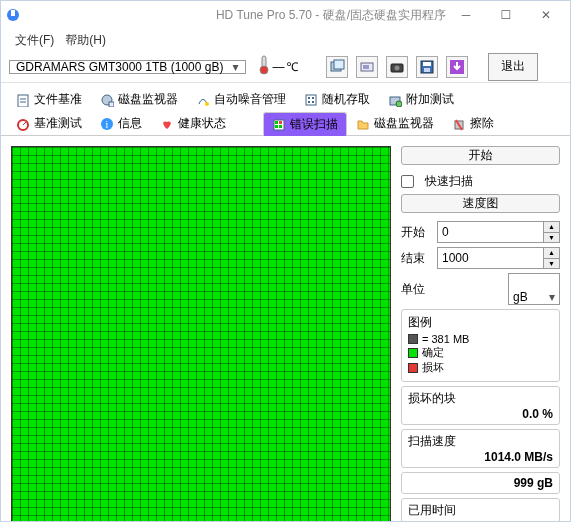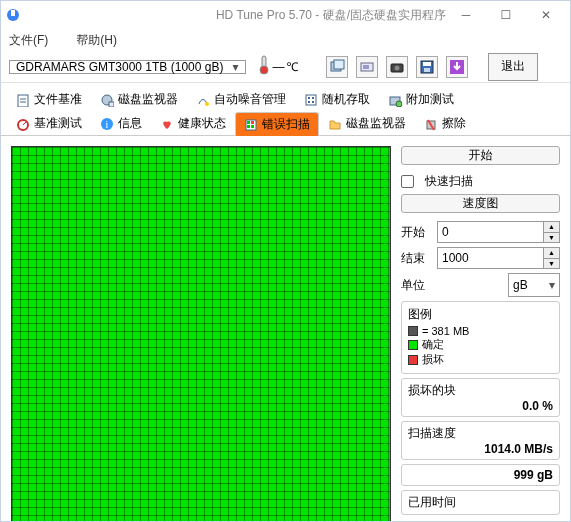--- a/index.html
+++ b/index.html
@@ -2,34 +2,34 @@
 <html><head>
 <meta charset="utf-8">
 <style>
   * { box-sizing: border-box; margin: 0; padding: 0; }
   body { font-family: "Microsoft YaHei", "SimSun", Arial, sans-serif; font-size: 12px; background: #fff; }
   .window { width: 571px; height: 522px; border: 1px solid #c5d3e2; background: #fff; display: flex; flex-direction: column; }
   .titlebar { height: 28px; background: #fff; display: flex; align-items: center; padding: 0 4px; color: #888; text-align: right; }
   .titlebar .icon { width: 16px; height: 16px; margin-right: 6px; }
   .titlebar .title { flex: 1; }
   .titlebar .winbtn { width: 40px; height: 24px; display: flex; align-items: center; justify-content: center; color: #666; cursor: default; }
-  .menubar { height: 22px; display: flex; align-items: center; padding: 0 8px; gap: 28px; color: #333; }
+  .menubar { height: 22px; display: flex; align-items: center; padding: 0 14px; gap: 11px; color: #333; }
   .toolbar { height: 32px; display: flex; align-items: center; padding: 2px 8px; gap: 8px; border-bottom: 1px solid #e0e0e0; }
   .drive-select { display: flex; align-items: center; border: 1px solid #999; background: #fff; height: 14px; padding: 0 2px; min-width: 190px; }
   .drive-select .txt { flex: 1; padding: 0 4px; white-space: nowrap; overflow: hidden; }
   .drive-select .chev { width: 16px; text-align: center; color: #555; }
   .tbicon { width: 22px; height: 22px; display: flex; align-items: center; justify-content: center; border: 1px solid transparent; }
   .tbicon svg { display: block; }
   .tbicon.boxed { border: 1px solid #aaa; background: #f6f6f6; }
   .exit-btn { height: 28px; padding: 0 12px; border: 1px solid #999; background: #f6f6f6; display: flex; align-items: center; }
   .temp { display: flex; align-items: center; gap: 2px; padding: 0 4px; }
 
   .tabs { min-height: 44px; display: flex; flex-wrap: wrap; padding: 4px 6px 0 6px; border-bottom: 1px solid #ccc; }
   .tab { display: flex; align-items: center; gap: 4px; padding: 3px 8px; border: 1px solid transparent; border-bottom: none; cursor: default; white-space: nowrap; }
-  .tab.active { border-color: #ccc; background: #f97316; border-top-left-radius: 3px; border-top-right-radius: 3px; position: relative; top: 1px; }
+  .tab.active { border-color: #ccc; background: #8b5cf6; border-top-left-radius: 3px; border-top-right-radius: 3px; position: relative; top: 1px; margin-left: 28px; }
   .tab .ti { width: 14px; height: 14px; display: inline-flex; align-items: center; justify-content: center; }
 
   .content { flex: 1; display: flex; padding: 10px; gap: 10px; overflow: hidden; }
   .grid-area { width: 380px; height: 380px; border: 1px solid #333; position: relative; overflow: hidden; }
   .grid-area .green { position: absolute; inset: 0; background: #00e400; }
   .grid-area .lines { position: absolute; inset: 0;
     background-image:
       linear-gradient(to right, rgba(0,0,0,0.35) 1px, transparent 1px),
       linear-gradient(to bottom, rgba(0,0,0,0.35) 1px, transparent 1px);
     background-size: 8px 8px;
@@ -37,21 +37,21 @@
 
   .side { flex: 1; display: flex; flex-direction: column; gap: 4px; }
   .btn { width: 100%; height: 26px; border: 1px solid #aaa; background: #f6f6f6; border-radius: 3px; display: flex; align-items: center; justify-content: center; cursor: default; }
   .row { display: flex; align-items: center; gap: 6px; }
   .row .lbl { width: 30px; }
   .numbox { flex: 1; display: flex; border: 1px solid #999; height: 22px; background: #fff; }
   .numbox .val { flex: 1; padding: 0 4px; display: flex; align-items: center; }
   .spinner { width: 16px; display: flex; flex-direction: column; border-left: 1px solid #999; }
   .spinner div { flex: 1; display: flex; align-items: center; justify-content: center; font-size: 7px; background: #eee; }
   .spinner div:first-child { border-bottom: 1px solid #999; }
-  .selbox { display: inline-flex; align-items: center; border: 1px solid #999; background: #fff; height: 24px; min-width: 52px; }
+  .selbox { display: inline-flex; align-items: flex-end; border: 1px solid #999; background: #fff; height: 32px; min-width: 52px; }
   .selbox .chev { width: 14px; text-align: center; color: #555; }
   .selbox .txt { flex: 1; padding: 0 4px; }
   .chk { display: flex; align-items: center; gap: 11px; }
   .chk .box { width: 13px; height: 13px; border: 1px solid #666; border-radius: 2px; }
   .fieldset { border: 1px solid #ccc; border-radius: 3px; padding: 4px 6px 6px 6px; }
   .fieldset .legend { font-size: 12px; margin-bottom: 2px; }
   .leg-row { display: flex; align-items: center; gap: 4px; font-size: 11px; }
   .swatch { width: 10px; height: 10px; border: 1px solid #333; }
   .statbox { border: 1px solid #ccc; border-radius: 3px; padding: 3px 6px; }
   .statbox .val { text-align: right; font-weight: bold; }

